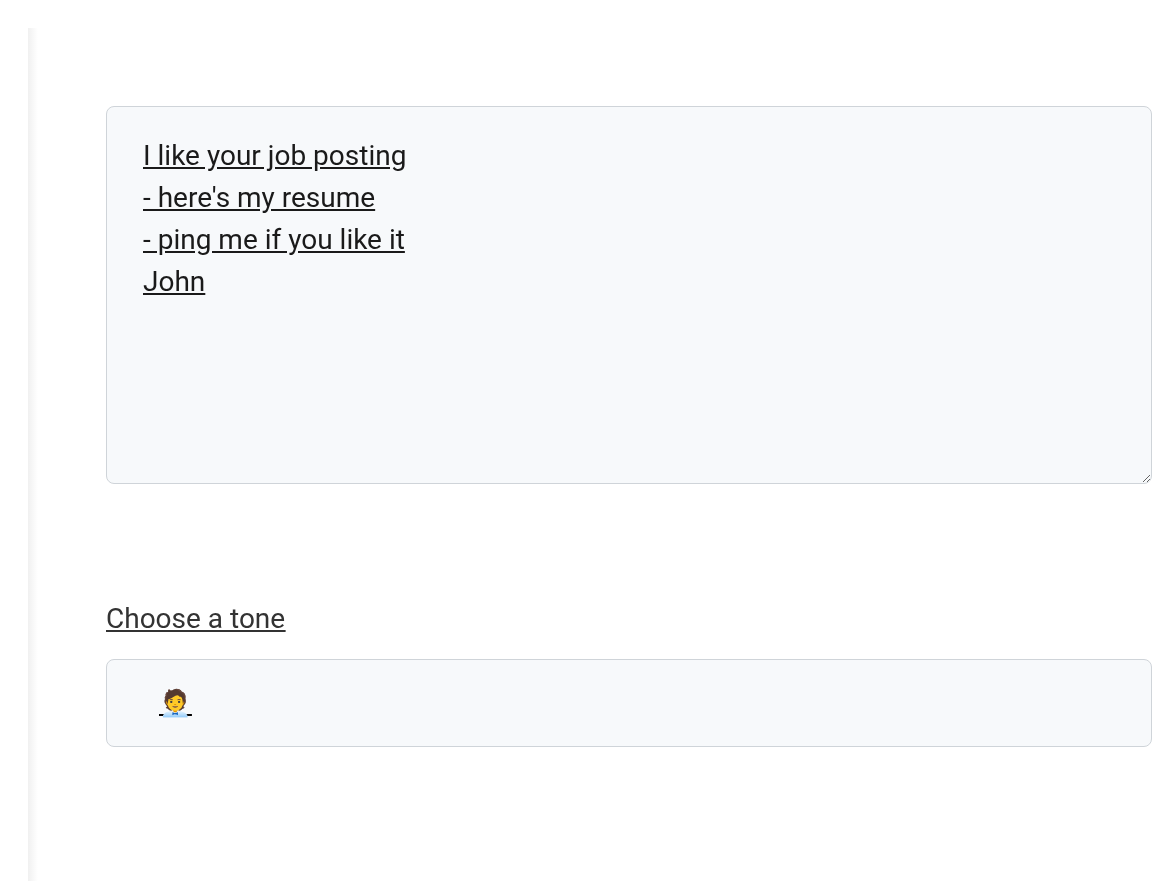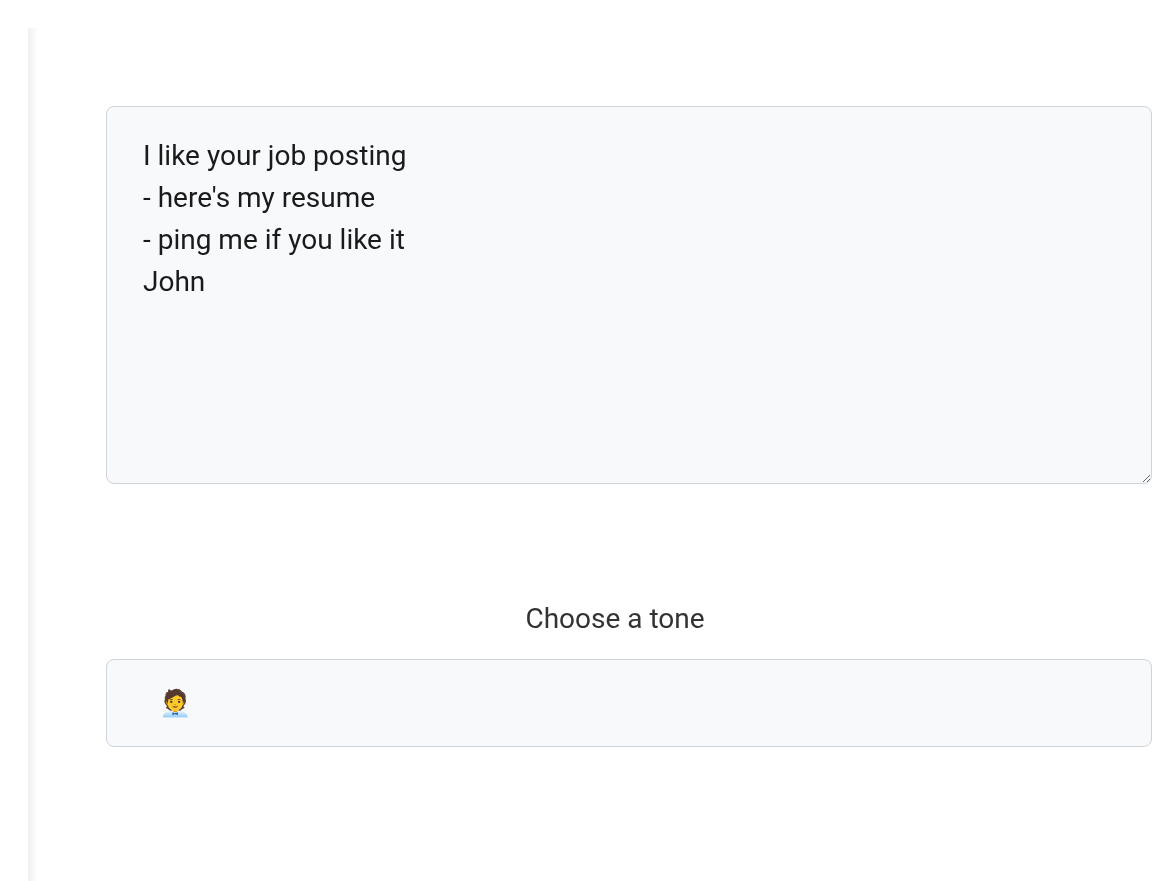--- a/index.html
+++ b/index.html
@@ -1,18 +1,19 @@
 <!DOCTYPE html>
 <html><head>
   <meta charset="utf-8">
   <style>
     * {
       box-sizing: border-box;
       margin: 14px;
       padding: 0;
+      text-decoration: underline;
     }
     body {
       font-family: -apple-system, BlinkMacSystemFont, "Segoe UI", Roboto, "Helvetica Neue", Arial, sans-serif;
       background: #ffffff;
       width: 1154px;
       height: 881px;
       position: relative;
       padding-left: 50px;
       padding-top: 50px;
     }
@@ -42,21 +43,20 @@
       font-family: inherit;
       resize: both;
       outline: none;
     }
     .label {
       font-size: 28px;
       color: #333333;
       margin-top: 100px;
       margin-bottom: 24px;
       font-weight: 400;
-      text-align: center;
     }
     .select-box {
       width: 100%;
       height: 88px;
       background: #f7f9fb;
       border: 1px solid #cfd4d9;
       border-radius: 8px;
       display: flex;
       align-items: center;
       padding: 0 38px;

